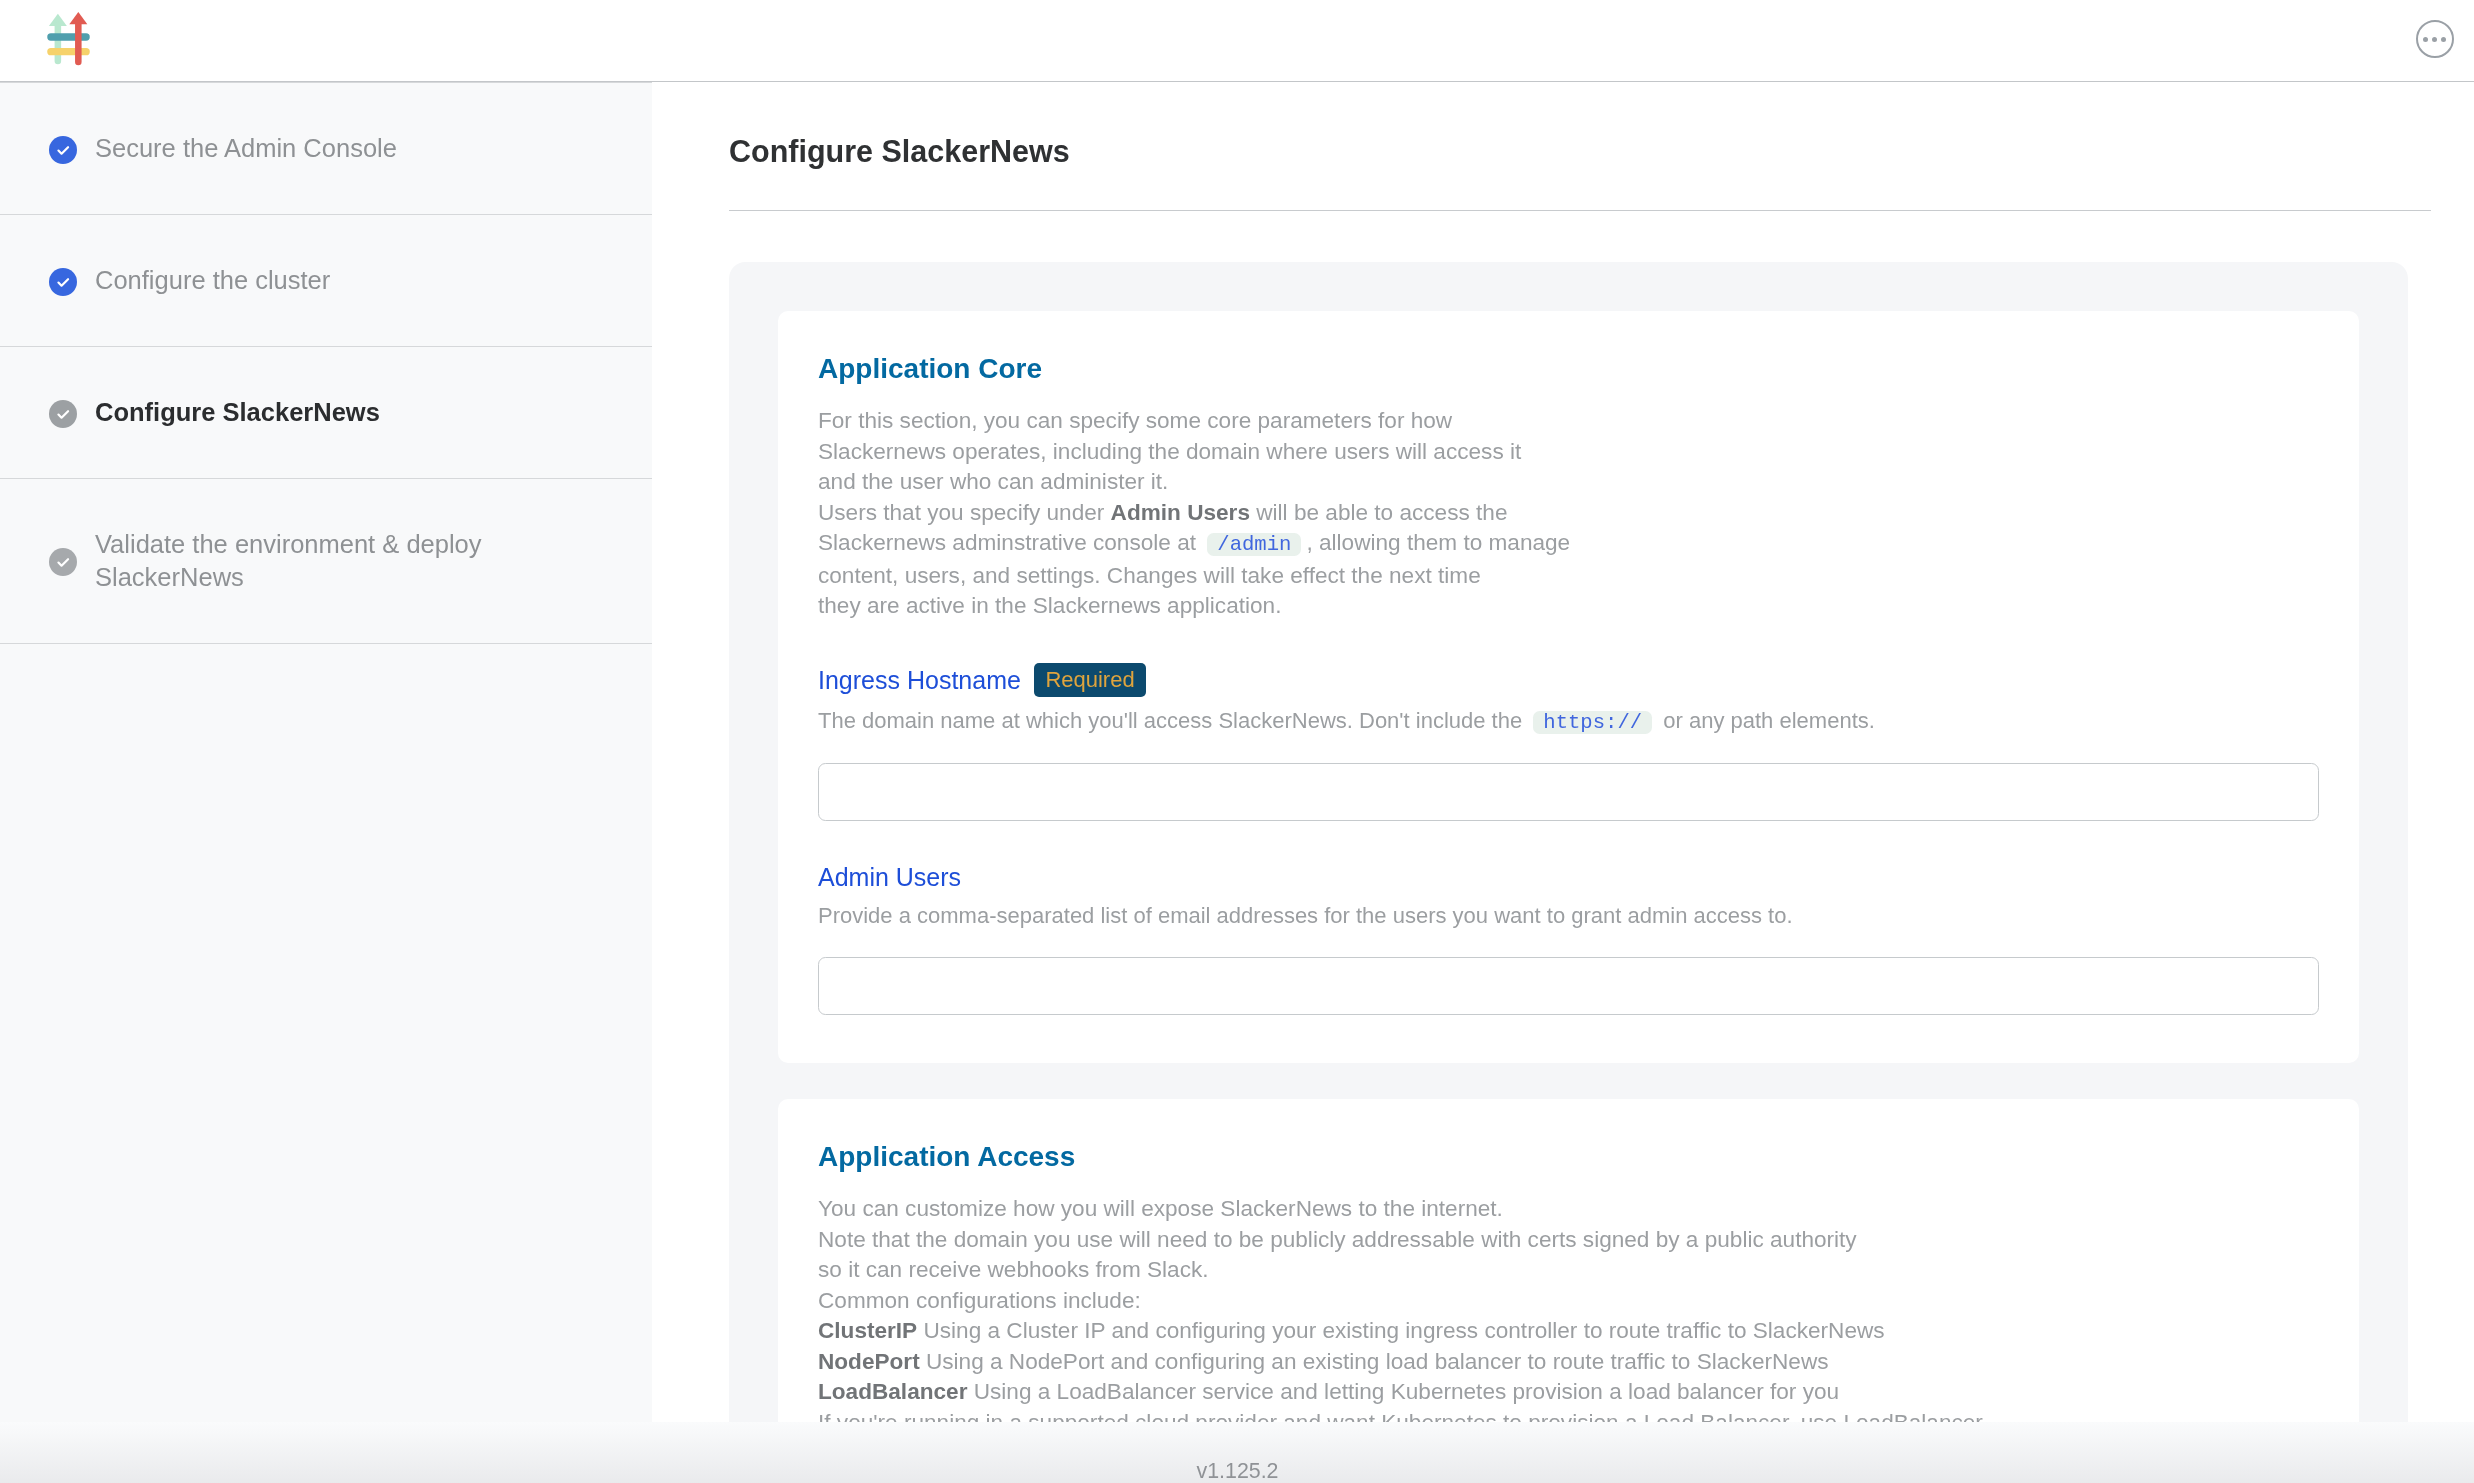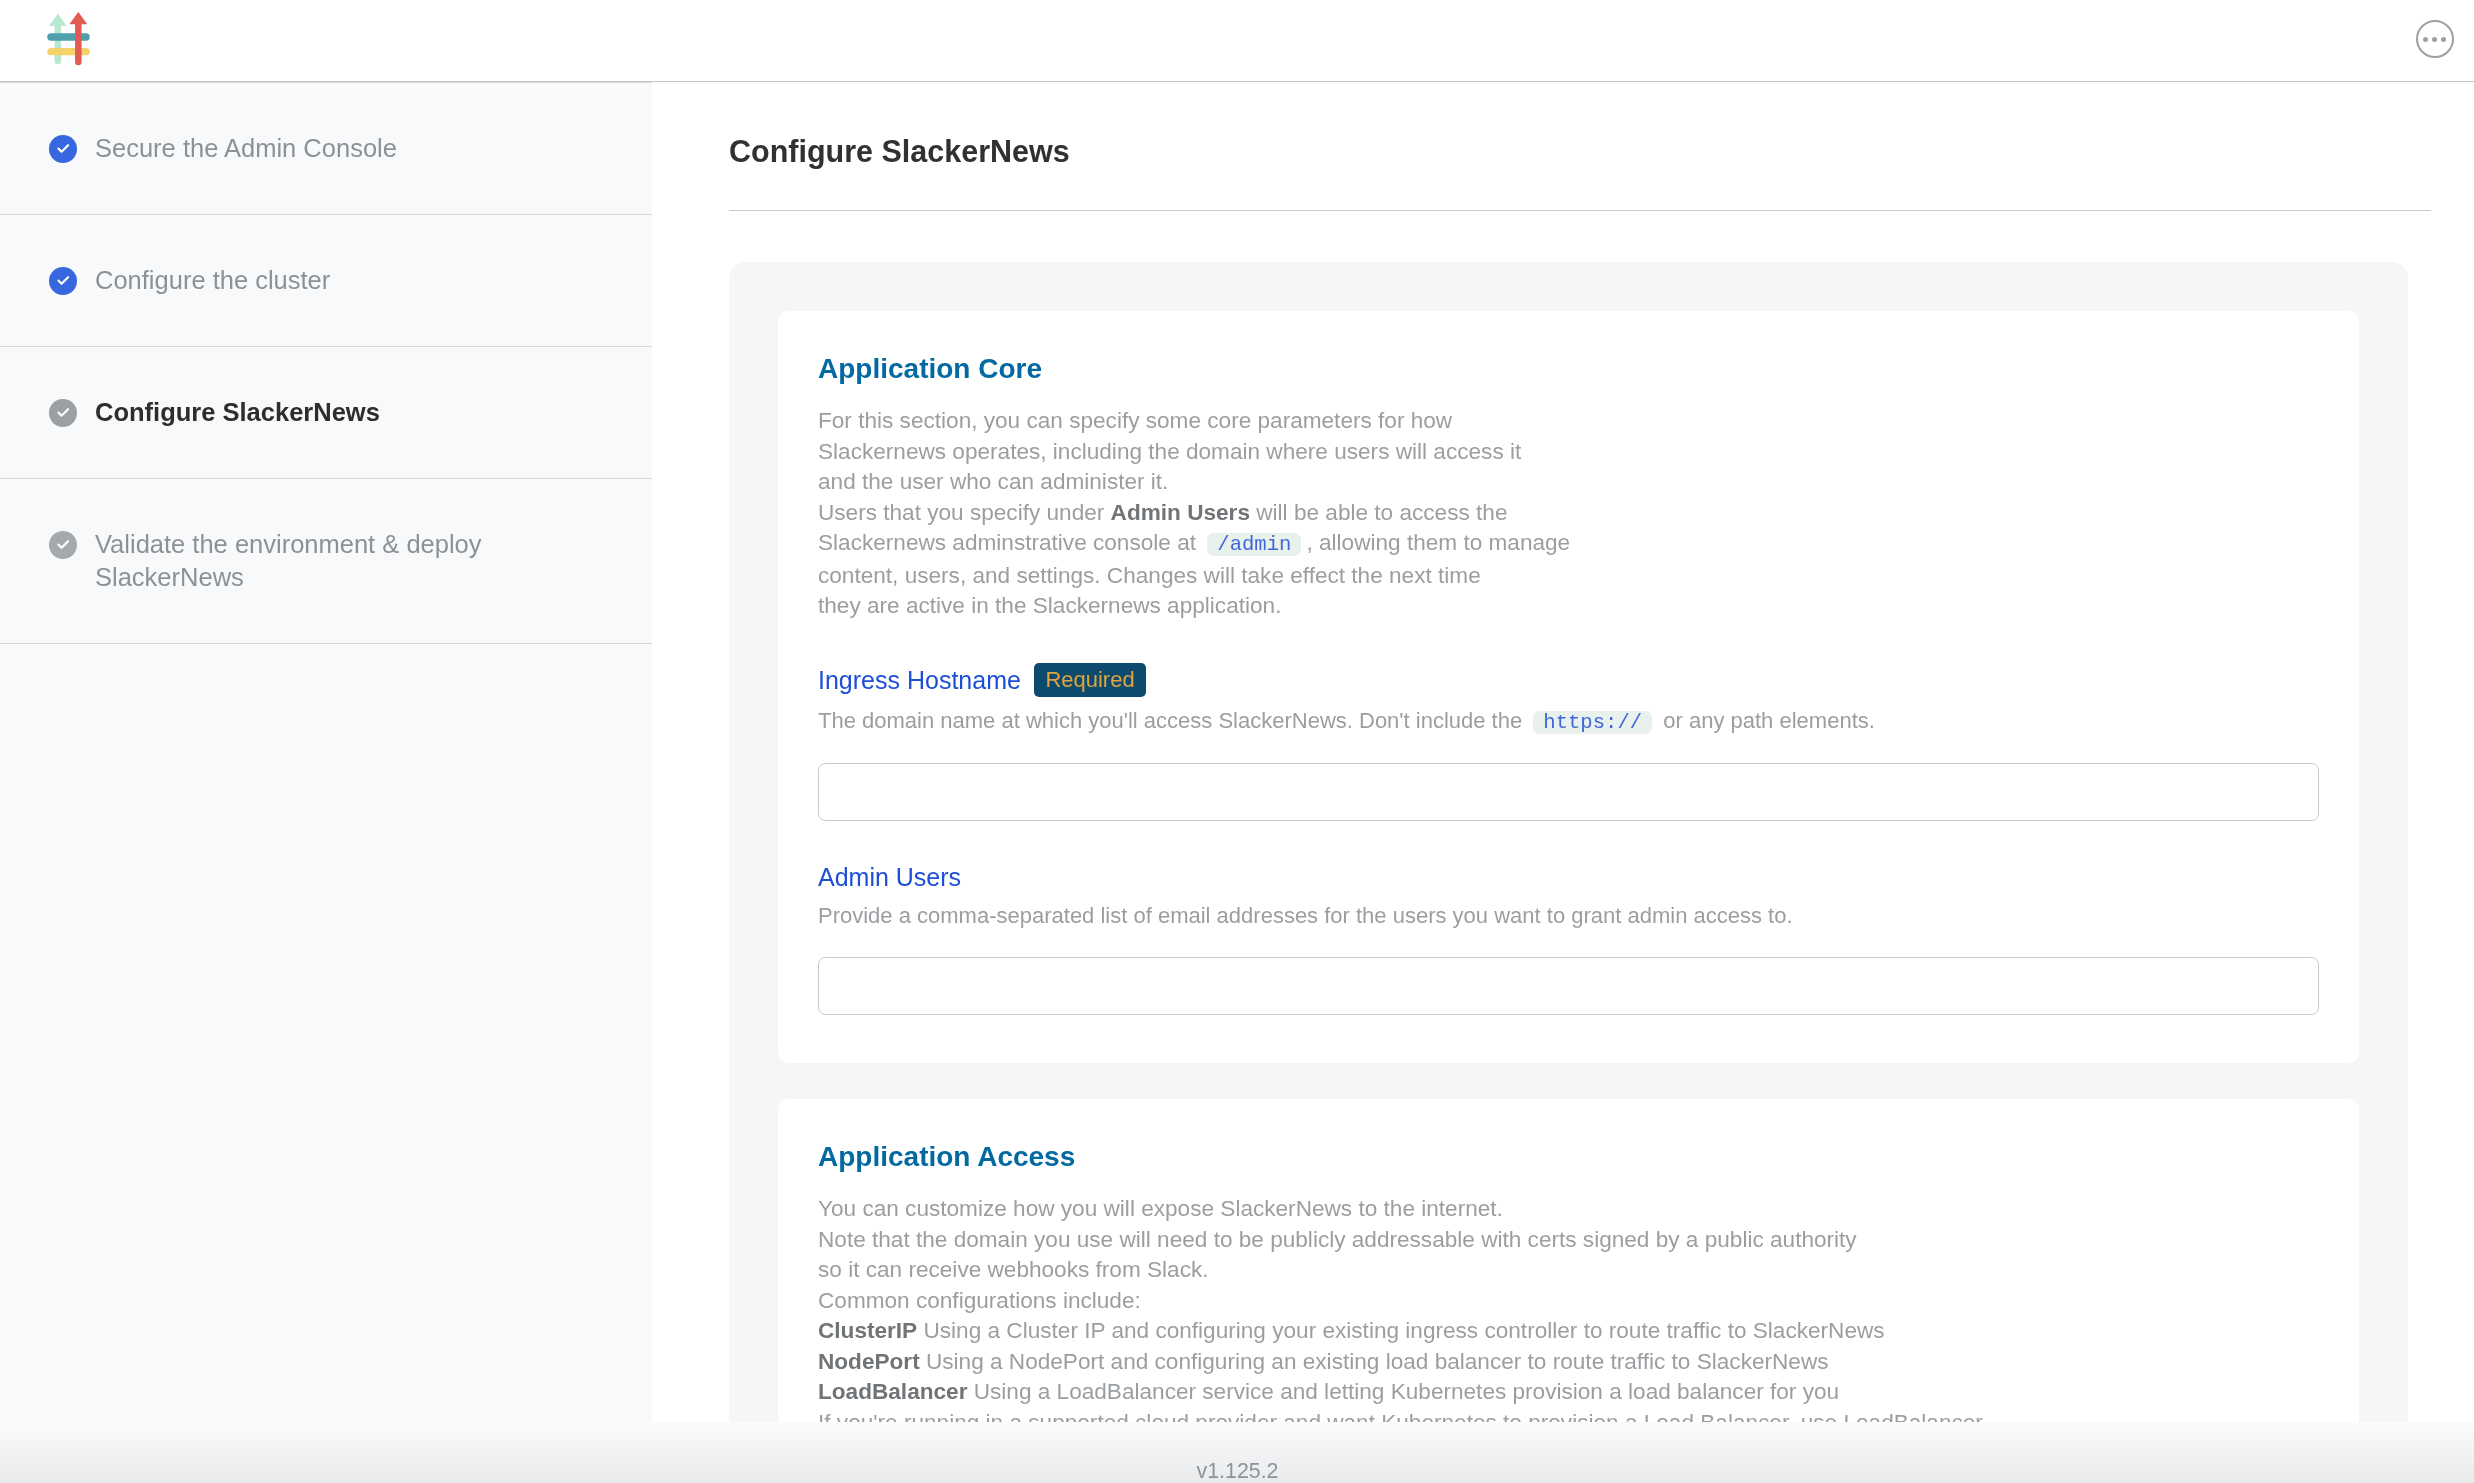--- a/index.html
+++ b/index.html
@@ -21,21 +21,21 @@
   }
   .more-btn .dot{width:5px;height:5px;border-radius:50%;background:#9aa0a6;}
   
   .sidebar{
     position:absolute;left:0;top:82px;width:652px;bottom:0;background:#f8f9fa;
   }
   .sidebar-title{
     padding:59px 33px 54px 49px;font-size:29px;font-weight:700;color:#2b2d2f;letter-spacing:0.2px;
   }
   .step{
-    display:flex;align-items:flex-start;padding:49px 33px 49px 0;
+    display:flex;align-items:center;padding:49px 33px 49px 0;
     border-top:1.6px solid #d6d8da;cursor:pointer;
   }
   .step:last-child{border-bottom:1.6px solid #d6d8da;}
   .step-icon{
     width:28px;height:28px;border-radius:50%;flex:none;margin:2.5px 0 0 49px;
     display:flex;align-items:center;justify-content:center;
   }
   .step.state-complete .step-icon{background:#3767df;}
   .step.state-active  .step-icon{background:#9ca0a3;}
   .step.state-pending .step-icon{background:#a6a9ac;}

